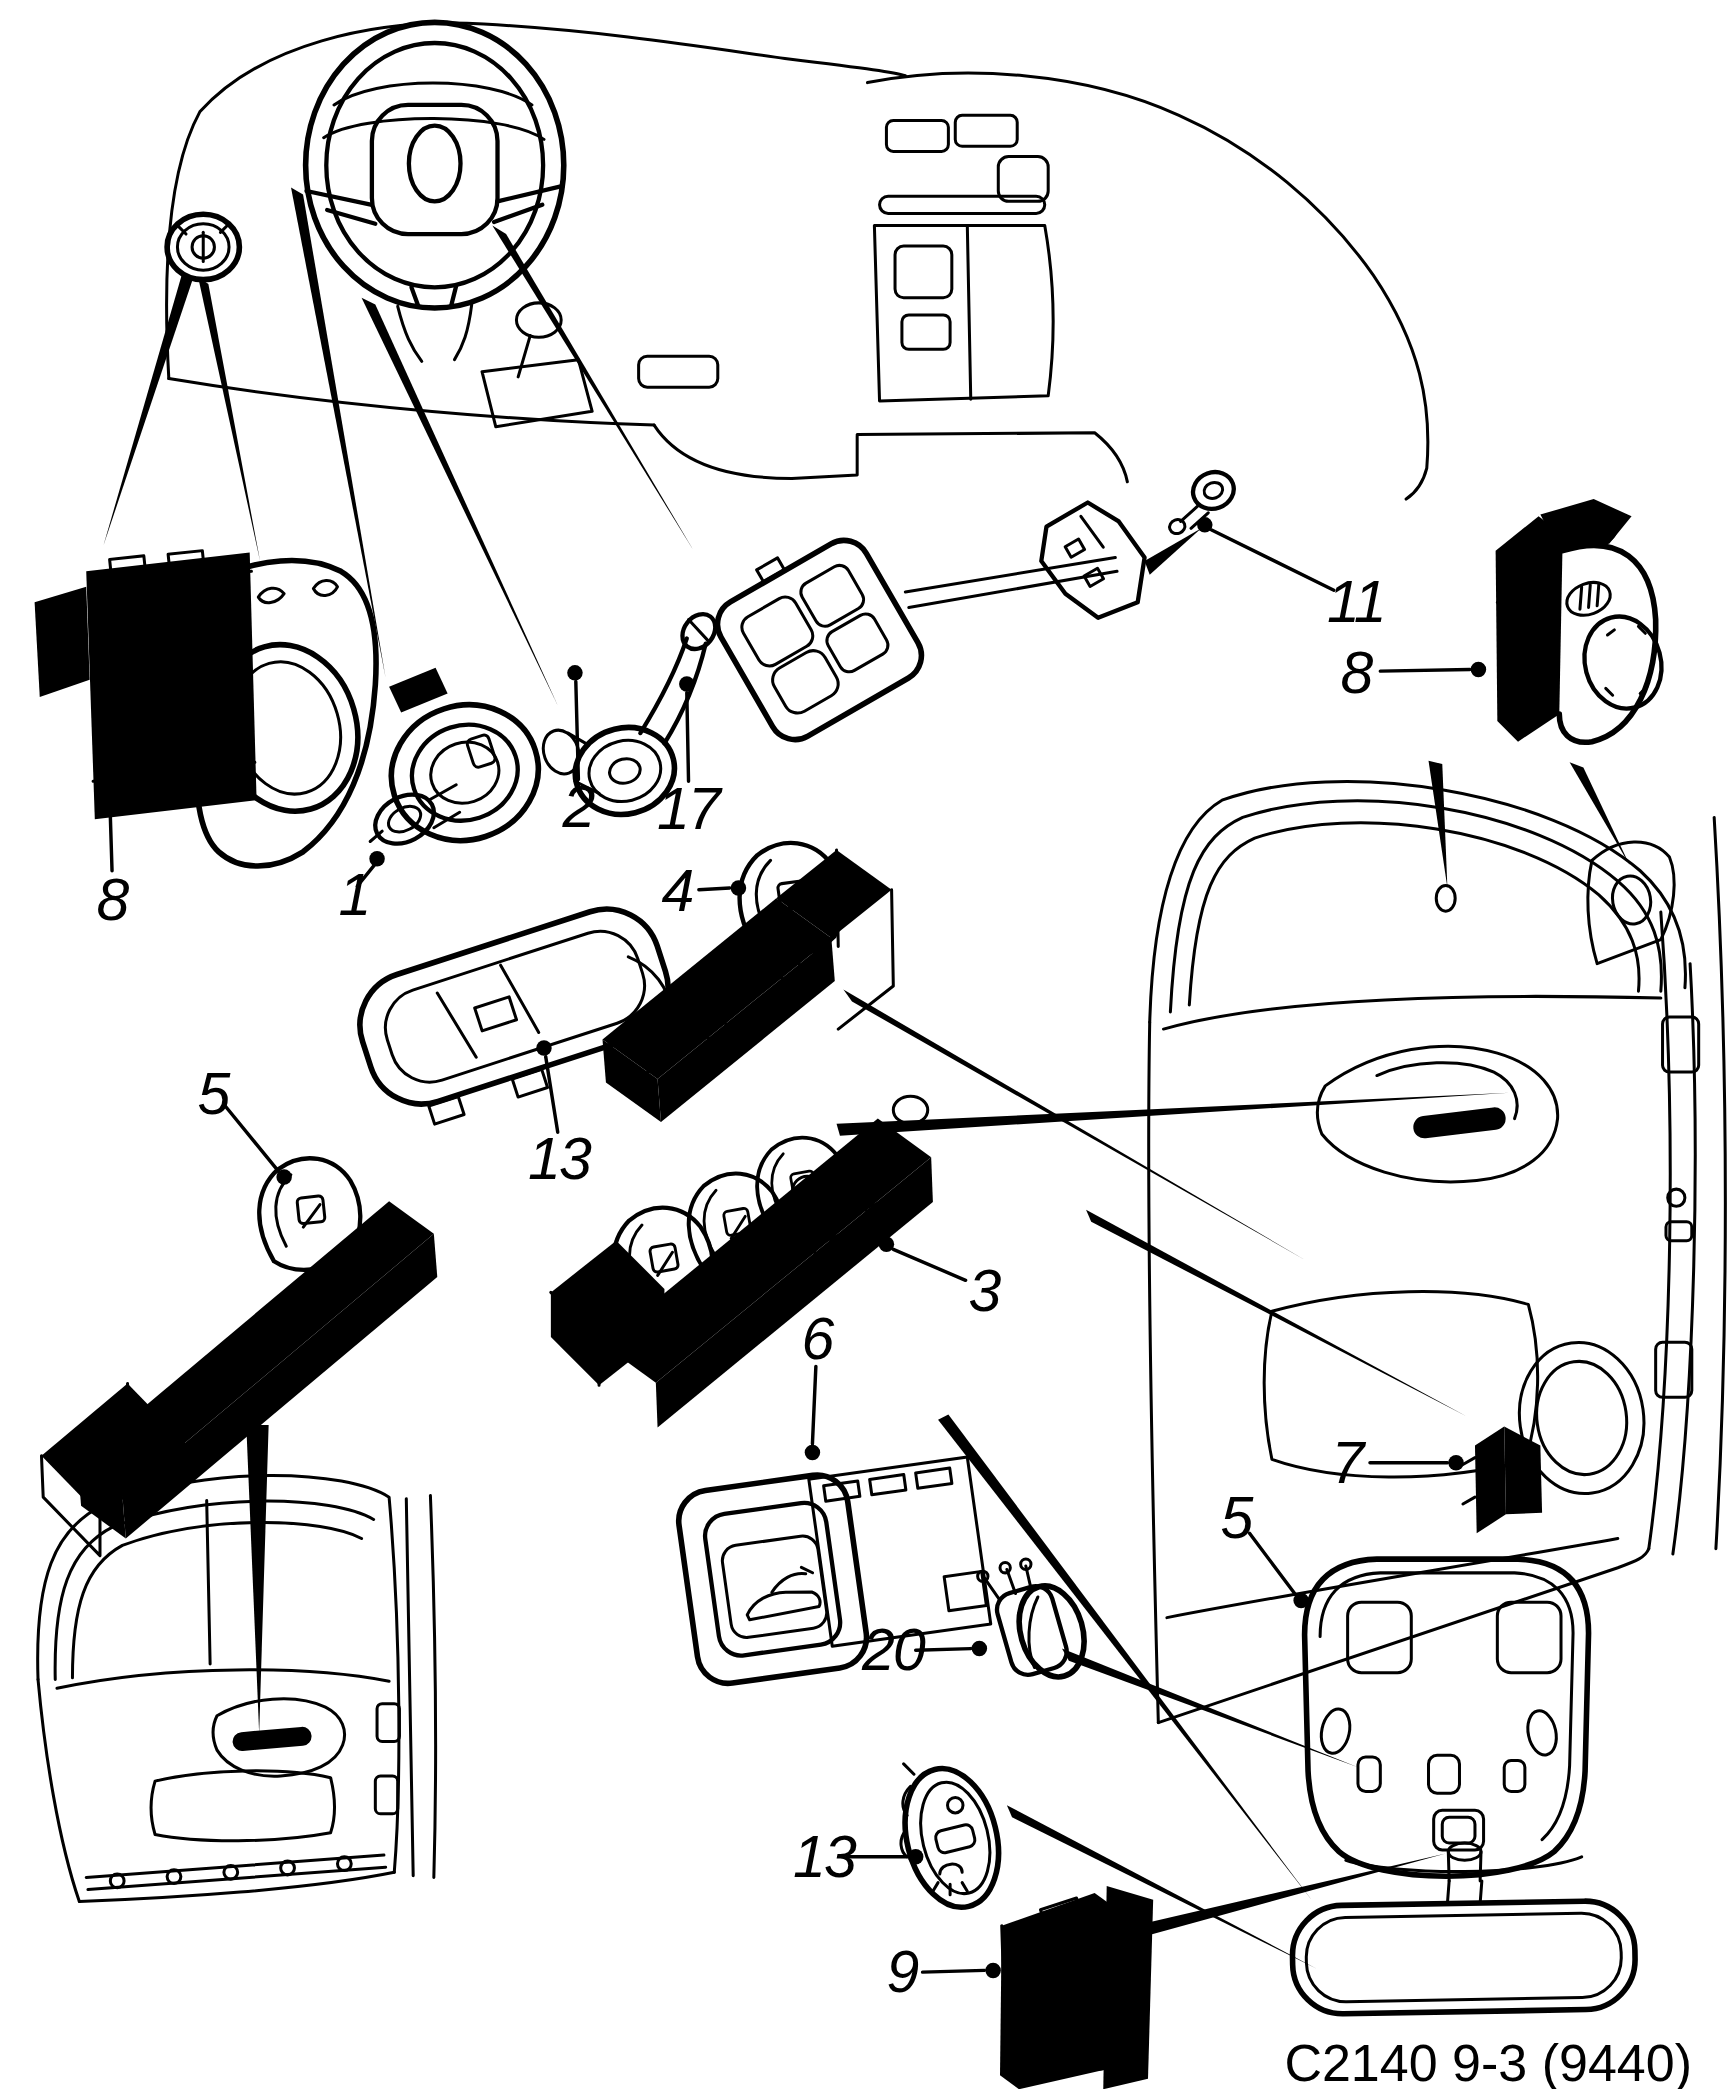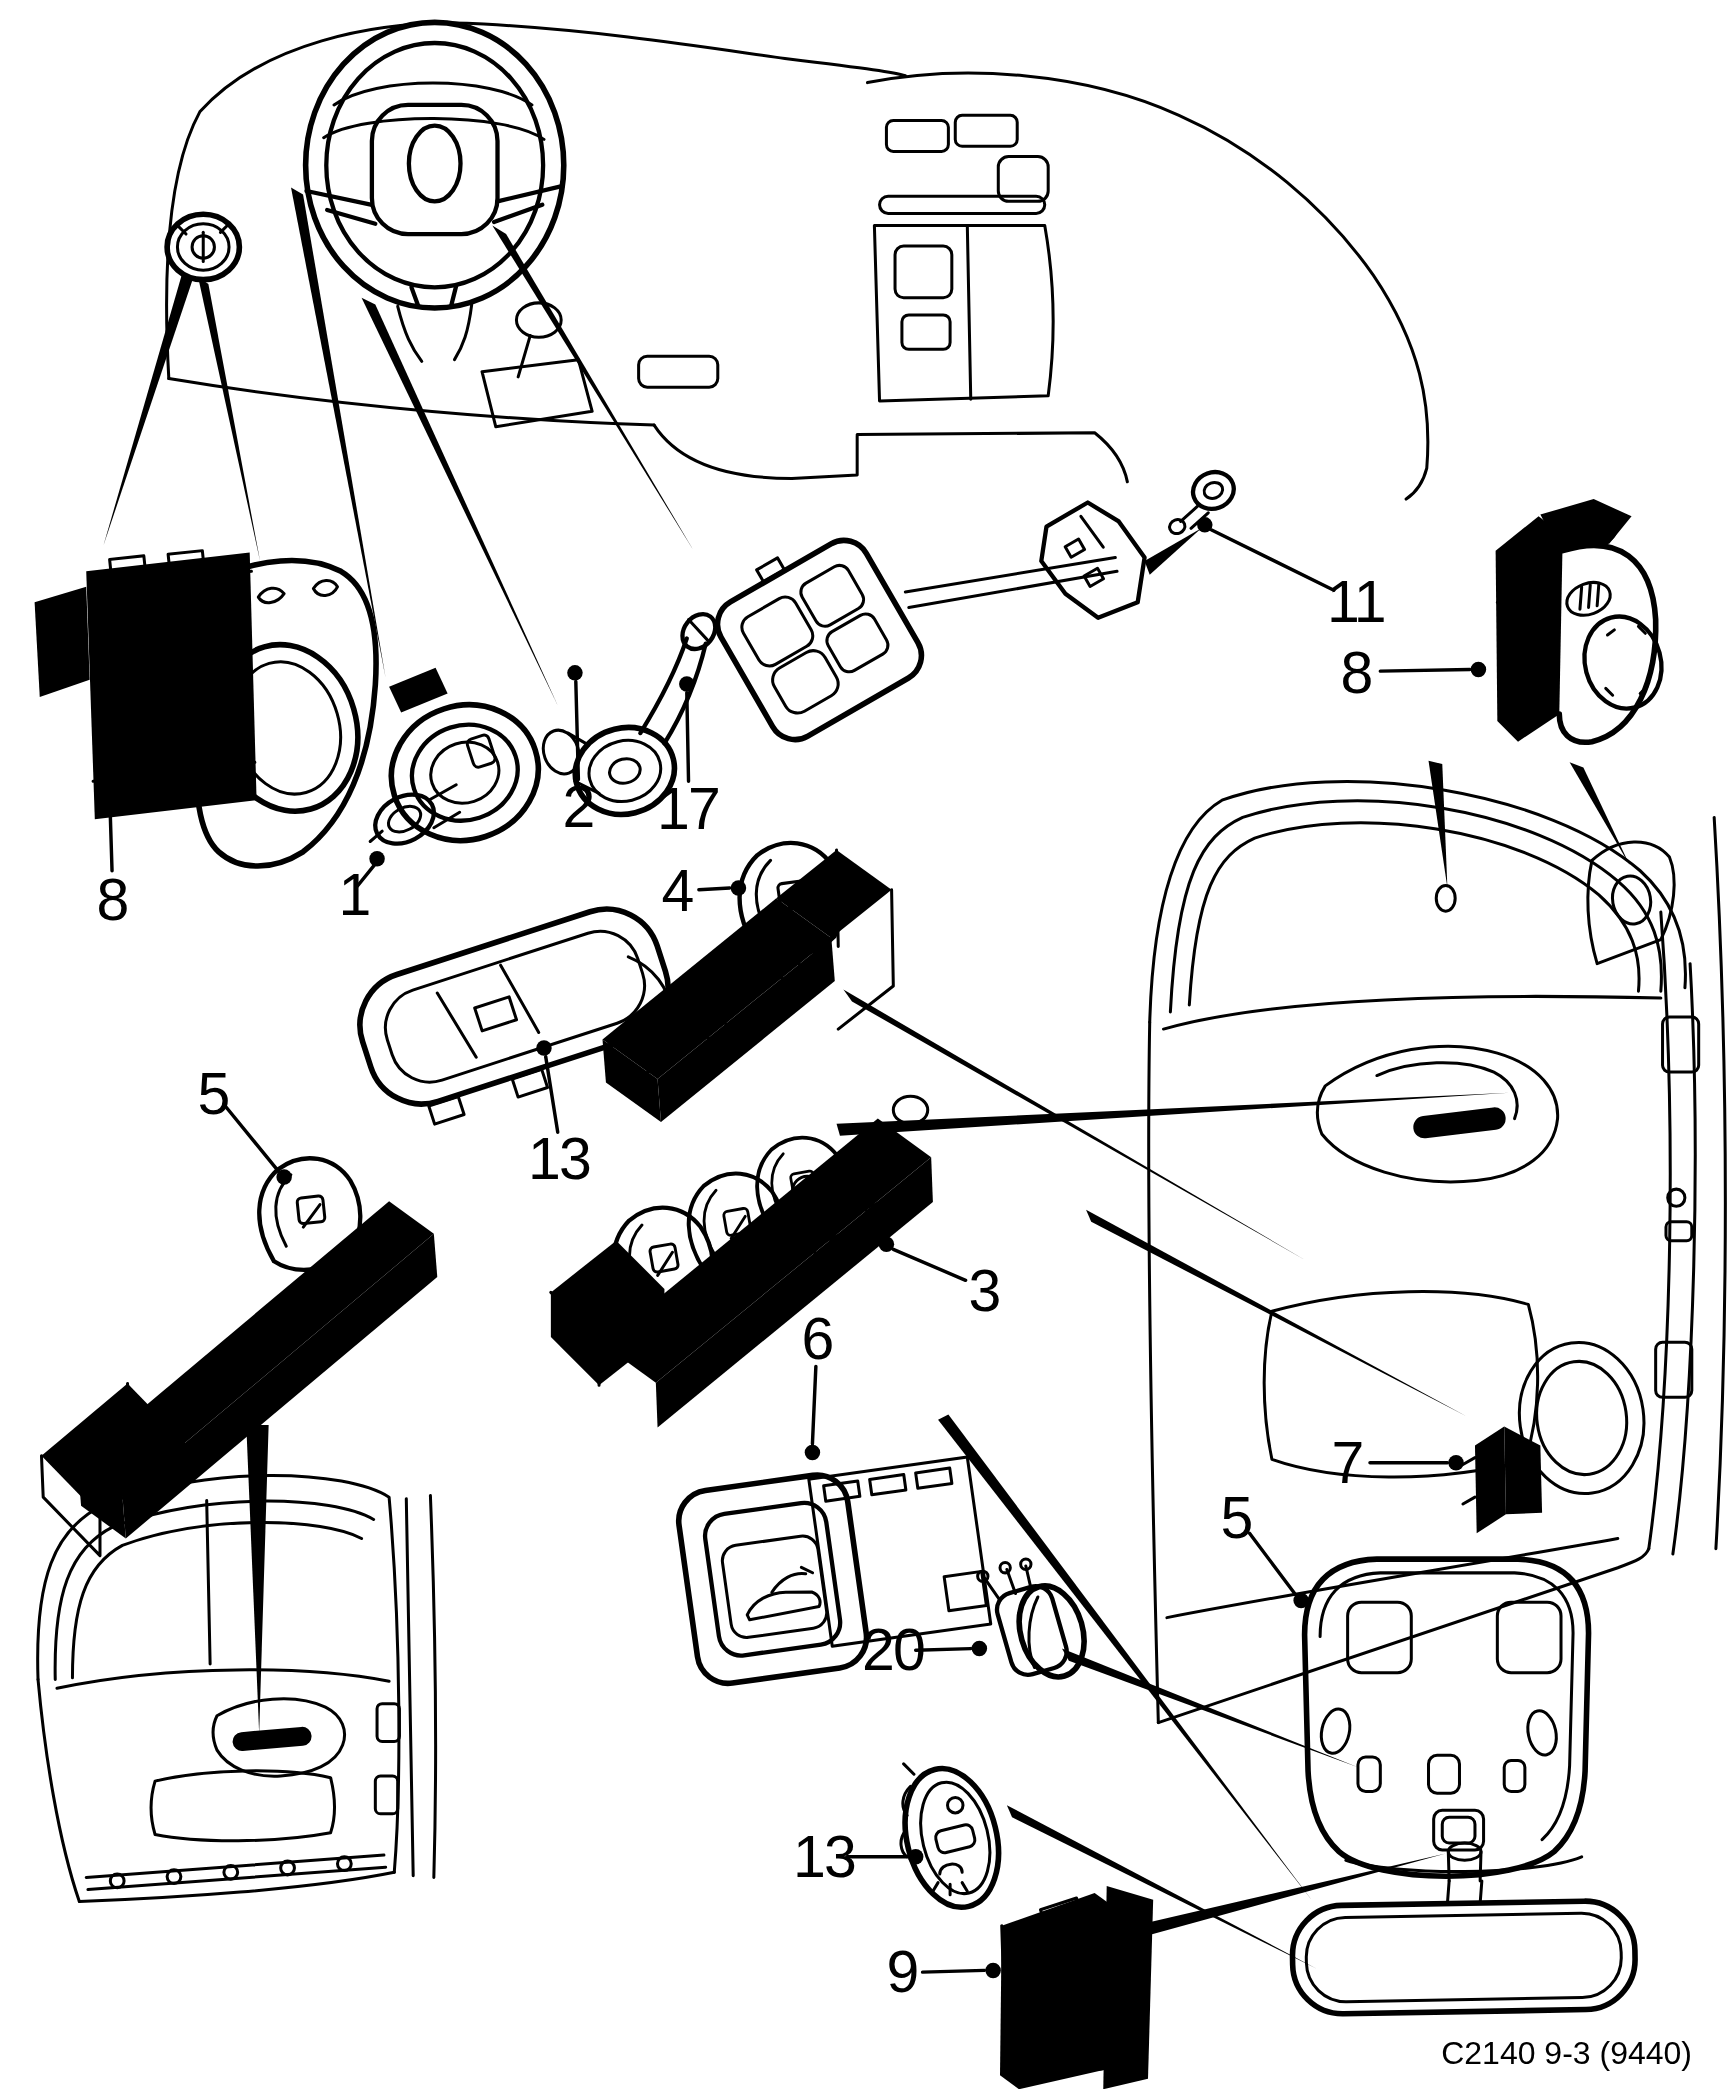--- a/index.html
+++ b/index.html
@@ -17,25 +17,26 @@
   .lineart .thin{stroke-width:3.5;}
   .lineart .thick{stroke-width:6.5;}
   .lineart .solid{fill:#000;stroke:none;}
   .lineart .leader{stroke-width:4;}
   .callout{
     position:absolute;
     transform:translate(-50%,-50%);
     font-size:59px;line-height:1;color:#000;
     letter-spacing:-1.7px;
     white-space:nowrap;
+    font-style:italic;
   }
   .caption{
     position:absolute;
     right:43px;top:2037px;
-    font-size:32px;line-height:1;color:#000;
+    font-size:52px;line-height:1;color:#000;
     white-space:nowrap;
   }
 </style>
 </head>
 <body>
 
 <div class="stage">
 
 <svg class="lineart" width="1735" height="2090" viewBox="0 0 2016 2429">
 

